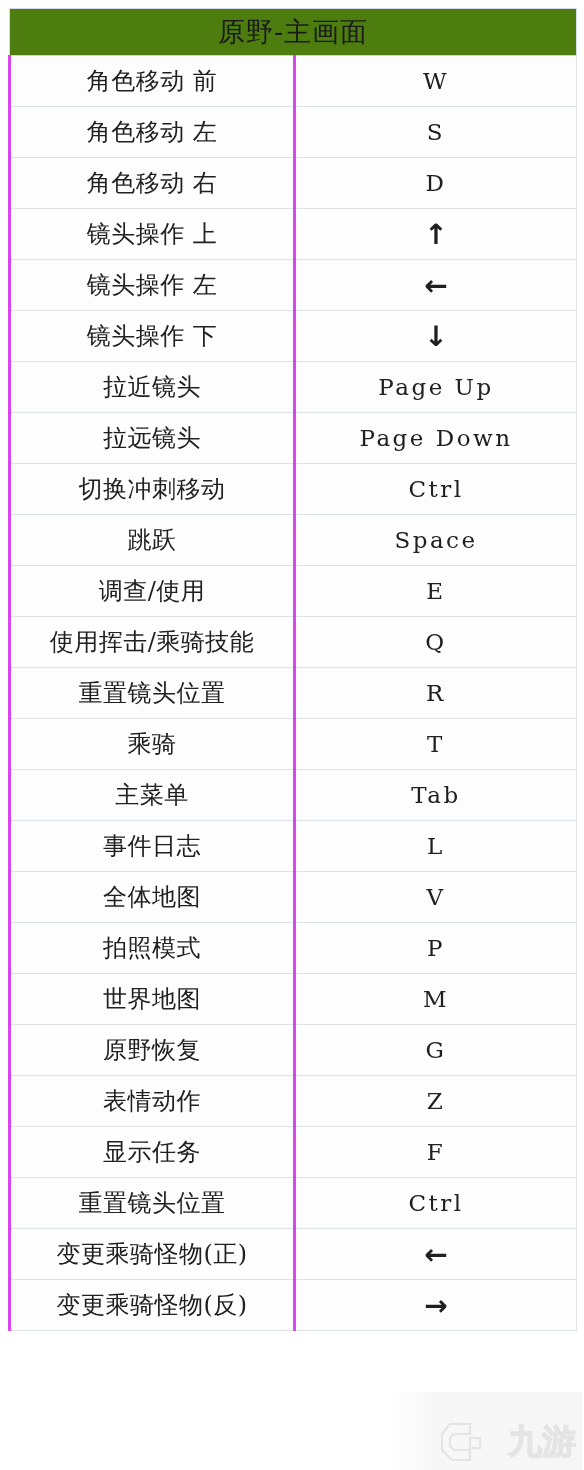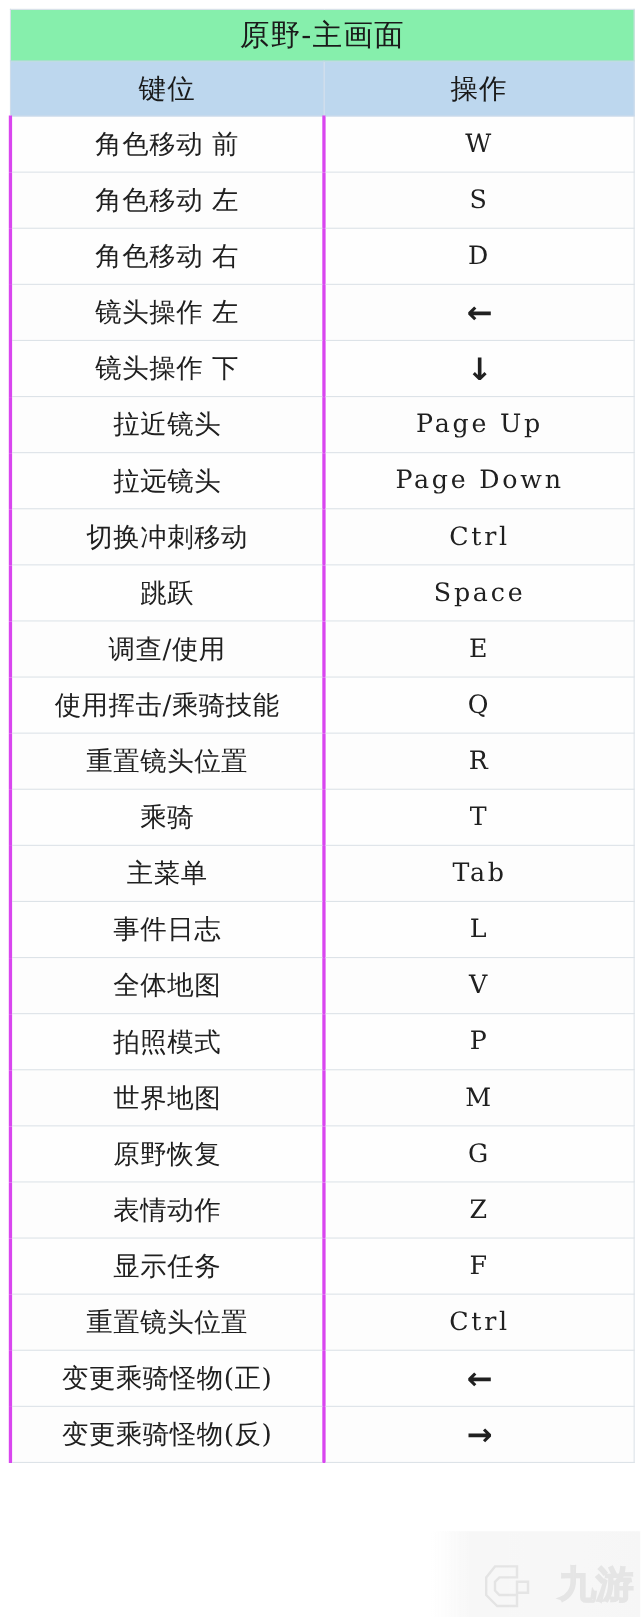--- a/index.html
+++ b/index.html
@@ -23,21 +23,21 @@
     width: 567px;
     border-collapse: collapse;
     table-layout: fixed;
     background: #ffffff;
   }
 
   #keybind-table col.col-action { width: 285px; }
   #keybind-table col.col-key    { width: 282px; }
 
   .title-cell {
-    background: #86efac;
+    background: #4d7c0f;
     color: #1a1a1a;
     text-align: center;
     vertical-align: middle;
     height: 46px;
     font-size: 27px;
     letter-spacing: 1px;
     font-family: "DejaVu Serif", "Liberation Serif", serif;
     border: 1px solid #d5dee7;
     border-bottom: 1px solid #c3d4e8;
     padding: 0;
@@ -125,35 +125,35 @@
 
 <table id="keybind-table">
   <colgroup>
     <col class="col-action">
     <col class="col-key">
   </colgroup>
   <tbody id="table-body">
     <tr>
       <td class="title-cell" colspan="2">原野-主画面</td>
     </tr>
-    <tr>
-      <td class="header-cell header-action">键位</td>
-      <td class="header-cell header-key">操作</td>
-    </tr>
   <tr class="data-row">
         <td class="cell-action">角色移动 前</td>
         <td class="cell-key">W</td>
       </tr>
       <tr class="data-row">
         <td class="cell-action">角色移动 左</td>
         <td class="cell-key">S</td>
       </tr>
       <tr class="data-row">
         <td class="cell-action">角色移动 右</td>
         <td class="cell-key">D</td>
+      </tr>
+      <tr class="data-row">
+        <td class="cell-action">镜头操作 上</td>
+        <td class="cell-key arrow-glyph">↑</td>
       </tr>
       <tr class="data-row">
         <td class="cell-action">镜头操作 左</td>
         <td class="cell-key arrow-glyph">←</td>
       </tr>
       <tr class="data-row">
         <td class="cell-action">镜头操作 下</td>
         <td class="cell-key arrow-glyph">↓</td>
       </tr>
       <tr class="data-row">

